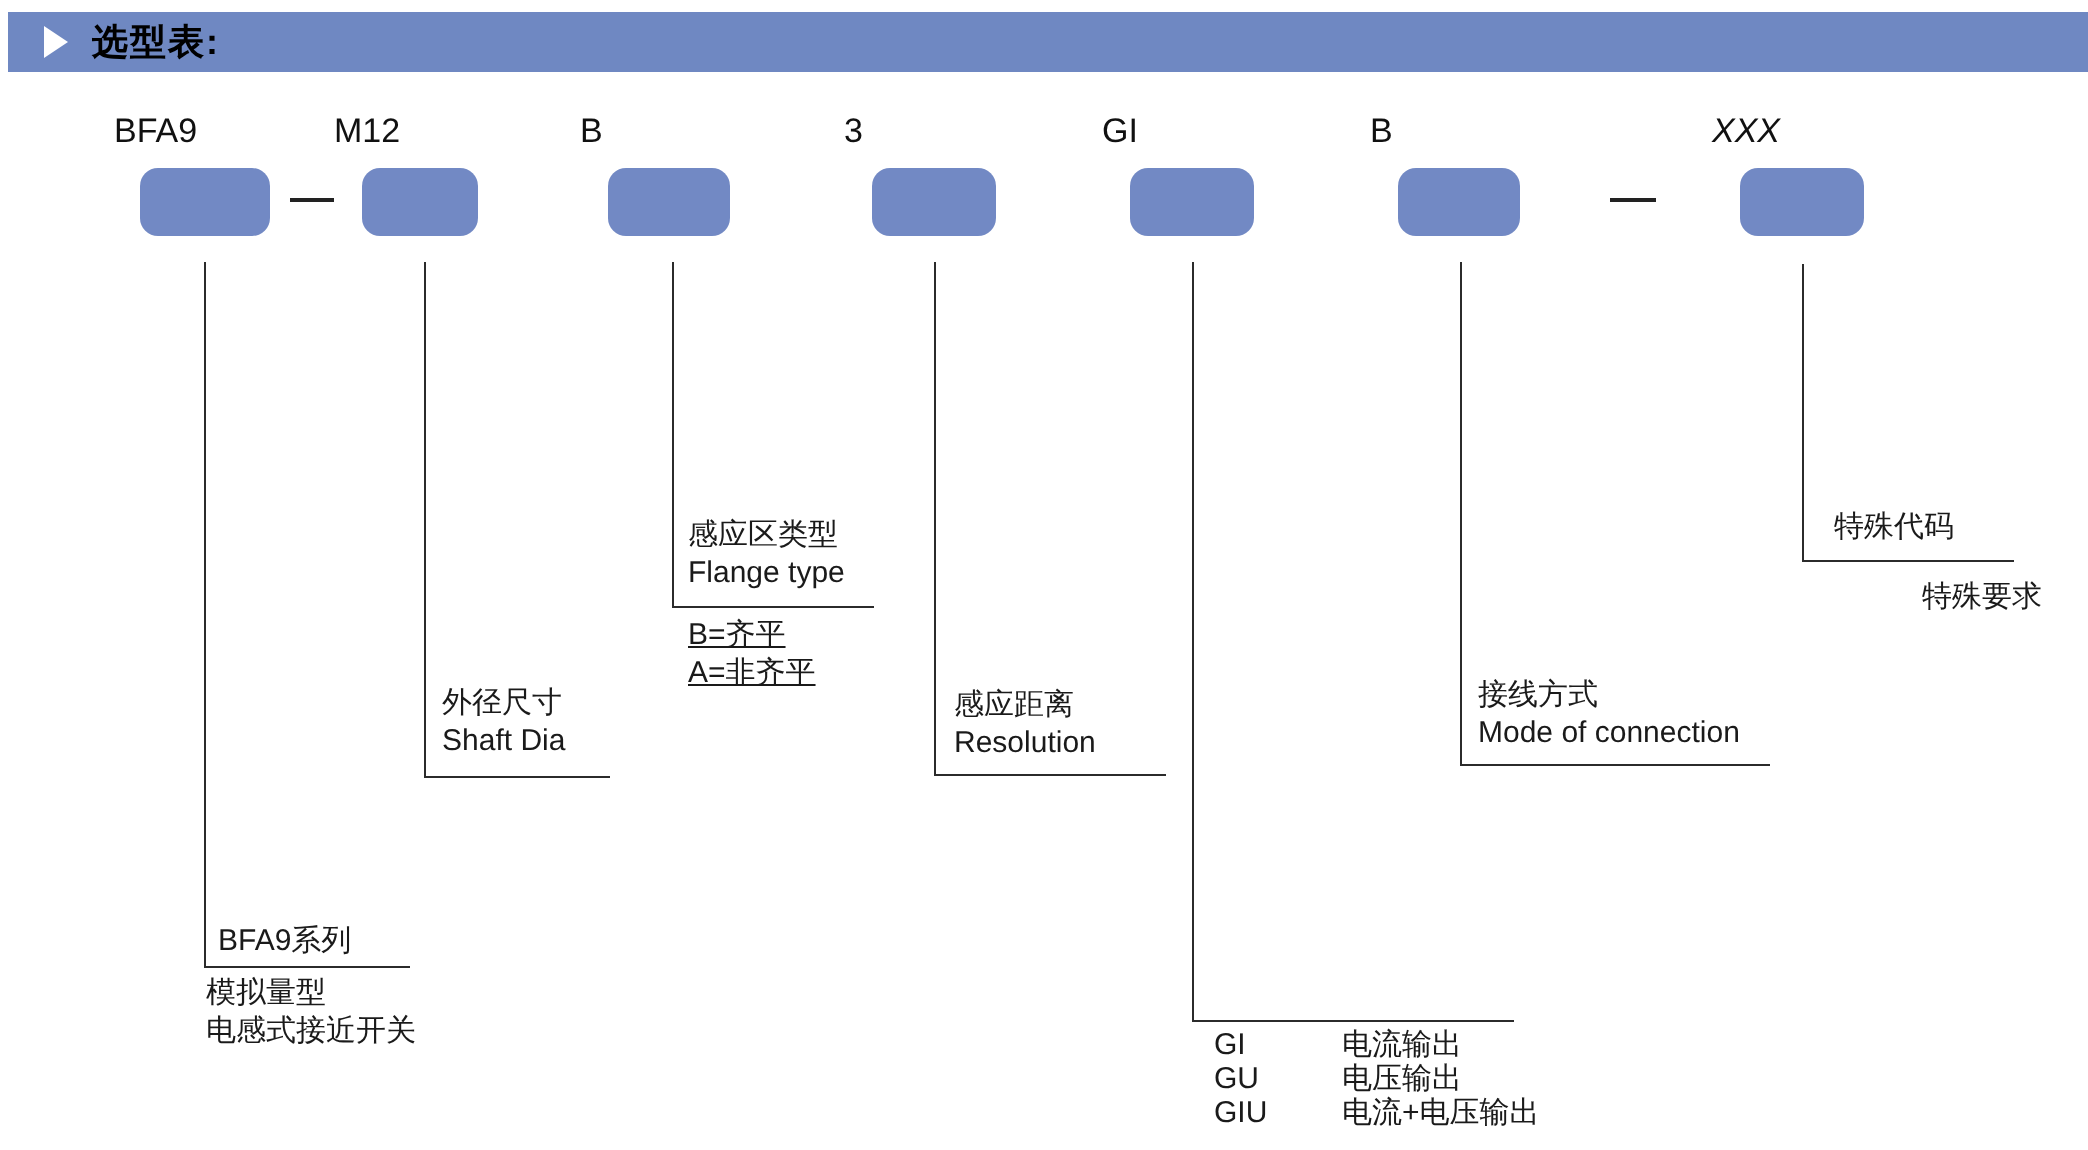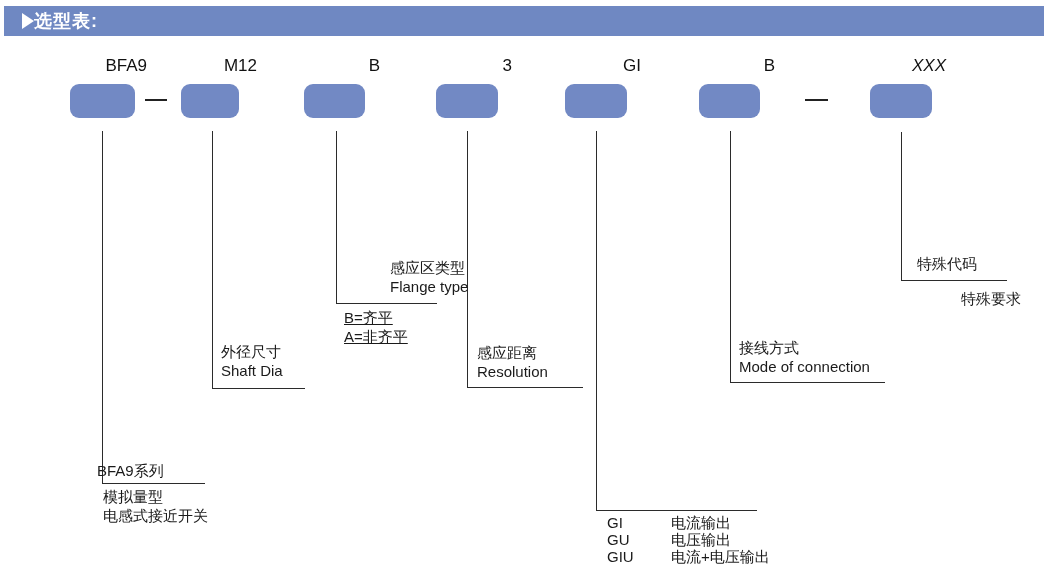--- a/index.html
+++ b/index.html
@@ -4,24 +4,24 @@
 <style>
   html,body{margin:0;padding:0;background:#ffffff;}
   #page{position:relative;width:1044px;height:575px;background:#ffffff;overflow:hidden;
         font-family:"Liberation Sans","DejaVu Sans",sans-serif;color:#1a1a1a;}
 
   
   .hdr{position:absolute;left:4px;right:0;top:6px;height:30px;background:#6F88C2;
        display:flex;align-items:center;}
   .hdr .tri{width:0;height:0;border-left:12px solid #ffffff;border-top:8px solid transparent;
        border-bottom:8px solid transparent;margin-left:18px;}
-  .hdr .ttl{color:#ffffff;font-size:18px;font-weight:bold;margin-left:0;letter-spacing:1px;}
+  .hdr .ttl{color:#000000;font-size:18px;font-weight:bold;margin-left:12px;letter-spacing:1px;}
 
   
-  .clab{position:absolute;top:56px;width:90px;text-align:right;font-size:17px;color:#111;}
+  .clab{position:absolute;top:56px;width:90px;text-align:left;font-size:17px;color:#111;}
   .cl1{left:57px;} .cl2{left:167px;} .cl3{left:290px;} .cl4{left:422px;}
   .cl5{left:551px;} .cl6{left:685px;} .cl7{left:856px;font-style:italic;}
 
   
   .box{position:absolute;top:84px;height:34px;border-radius:9px;background:#7289C4;}
   .b1{left:70px;width:65px;} .b2{left:181px;width:58px;} .b3{left:304px;width:61px;}
   .b4{left:436px;width:62px;} .b5{left:565px;width:62px;} .b6{left:699px;width:61px;}
   .b7{left:870px;width:62px;}
 
   
@@ -36,23 +36,23 @@
 
   
   .hl{position:absolute;height:1px;background:#2b2b2b;}
   .h1{left:102px;top:483px;width:103px;} .h2{left:212px;top:388px;width:93px;}
   .h3{left:336px;top:303px;width:101px;} .h4{left:467px;top:387px;width:116px;}
   .h5{left:596px;top:510px;width:161px;} .h6{left:730px;top:382px;width:155px;}
   .h7{left:901px;top:280px;width:106px;}
 
   
   .txt{position:absolute;font-size:15px;line-height:19px;white-space:nowrap;}
-  .t1{left:97px;top:461px;} .bl1{left:103px;top:487px;}
+  .t1{left:109px;top:461px;} .bl1{left:103px;top:487px;}
   .t2{left:221px;top:342px;}
-  .t3{left:344px;top:258px;margin-left:46px;} .bl3{left:344px;top:308px;text-decoration:underline;}
+  .t3{left:344px;top:258px;} .bl3{left:344px;top:308px;text-decoration:underline;}
   .t4{left:477px;top:343px;}
   .t5{left:604px;top:465px;}
   .opts{left:607px;top:514px;line-height:17px;}
   .opts .row{display:flex;}
   .opts .oc{width:64px;}
   .t6{left:739px;top:338px;} .bl6{left:739px;top:388px;}
   .t7{left:917px;top:254px;} .bl7{left:917px;top:289px;margin-left:44px;}
 </style>
 </head>
 <body>

